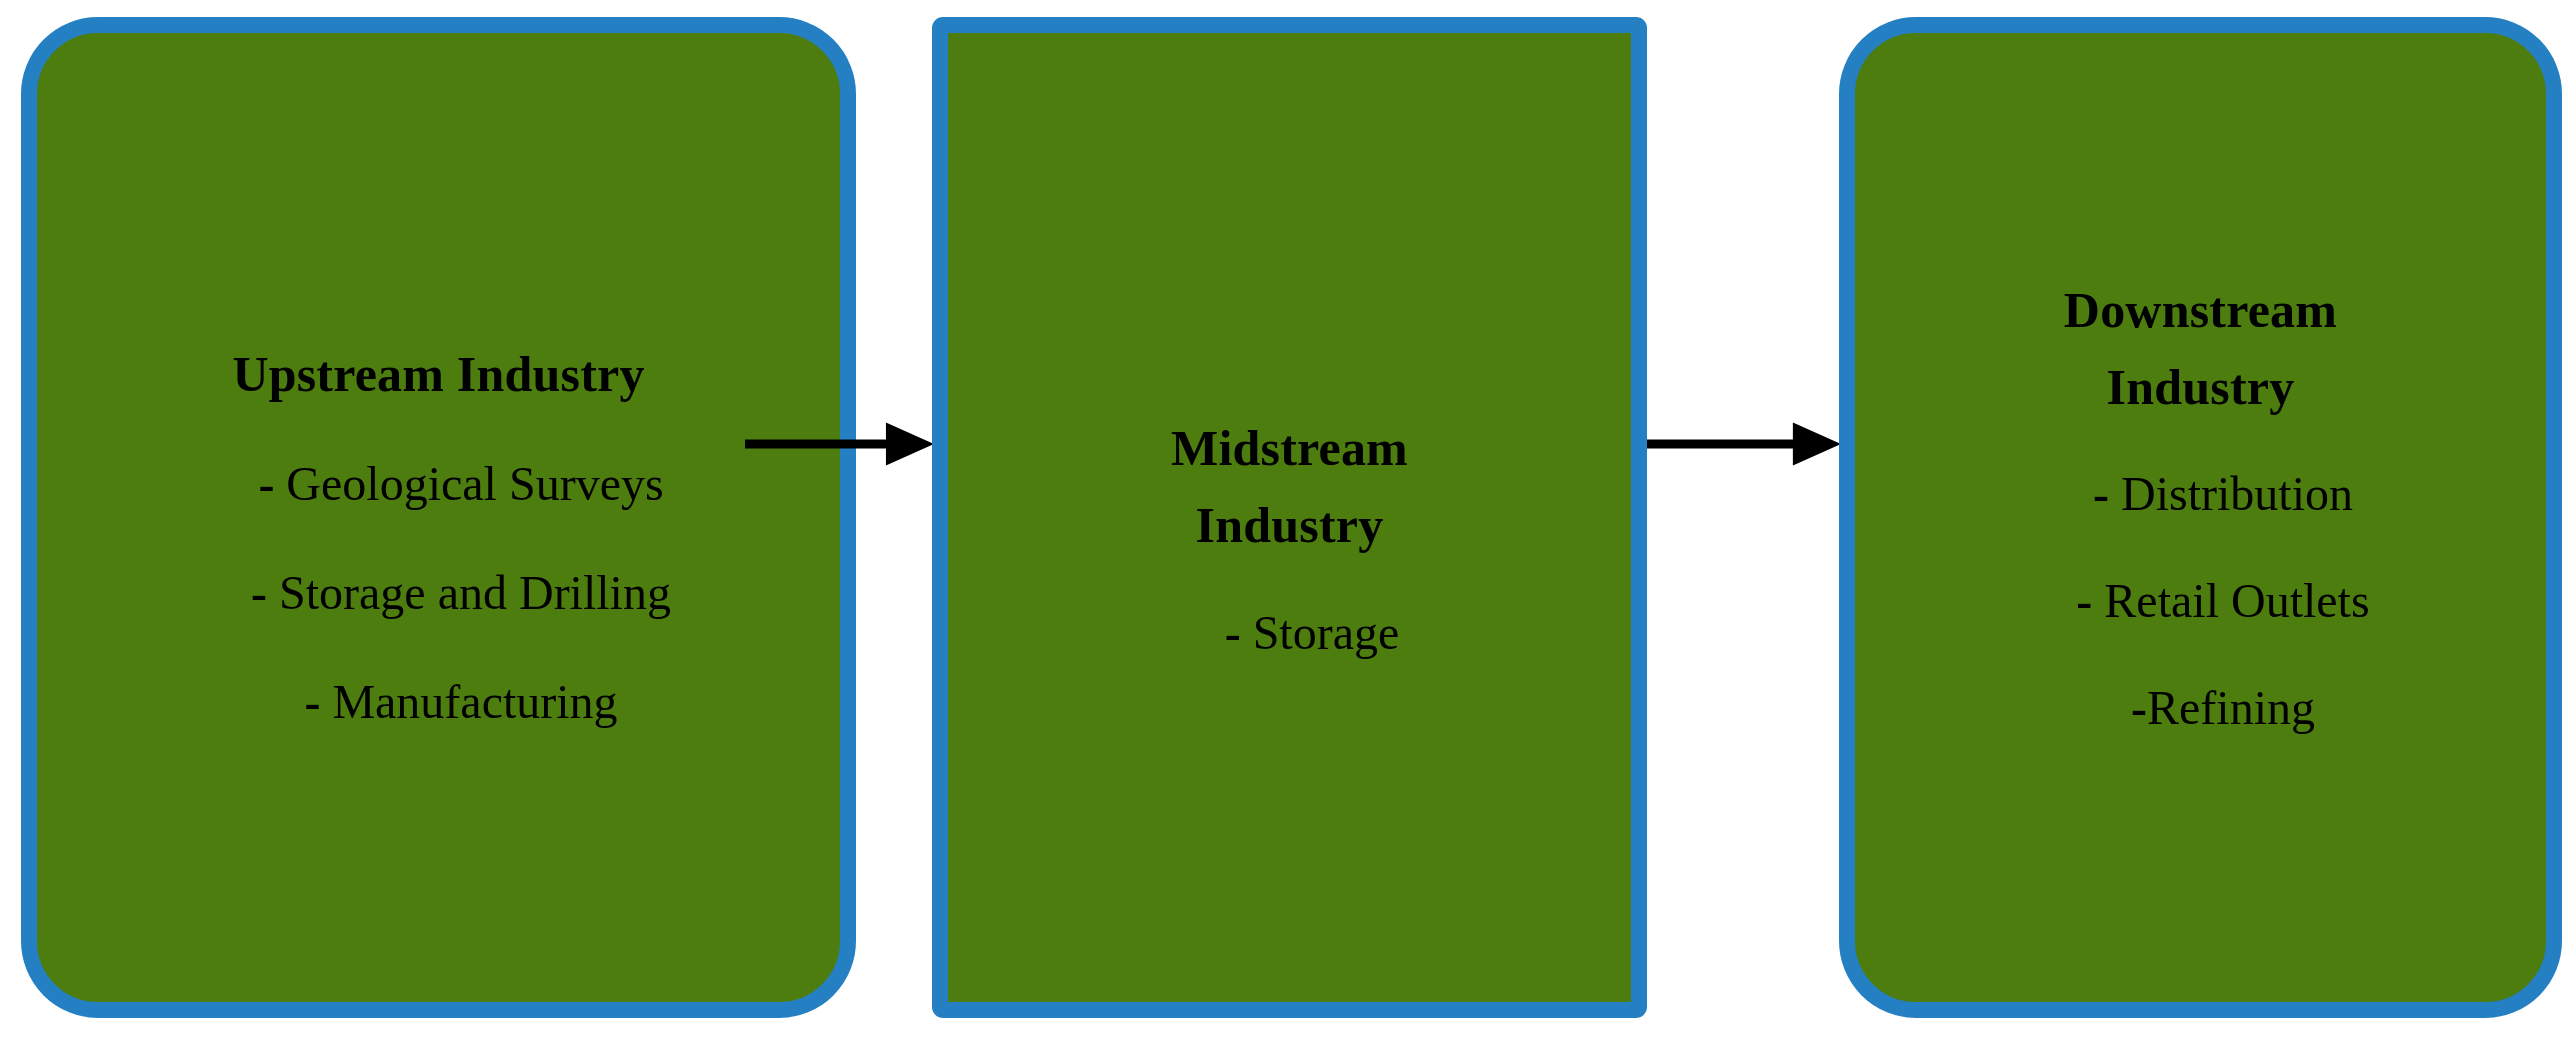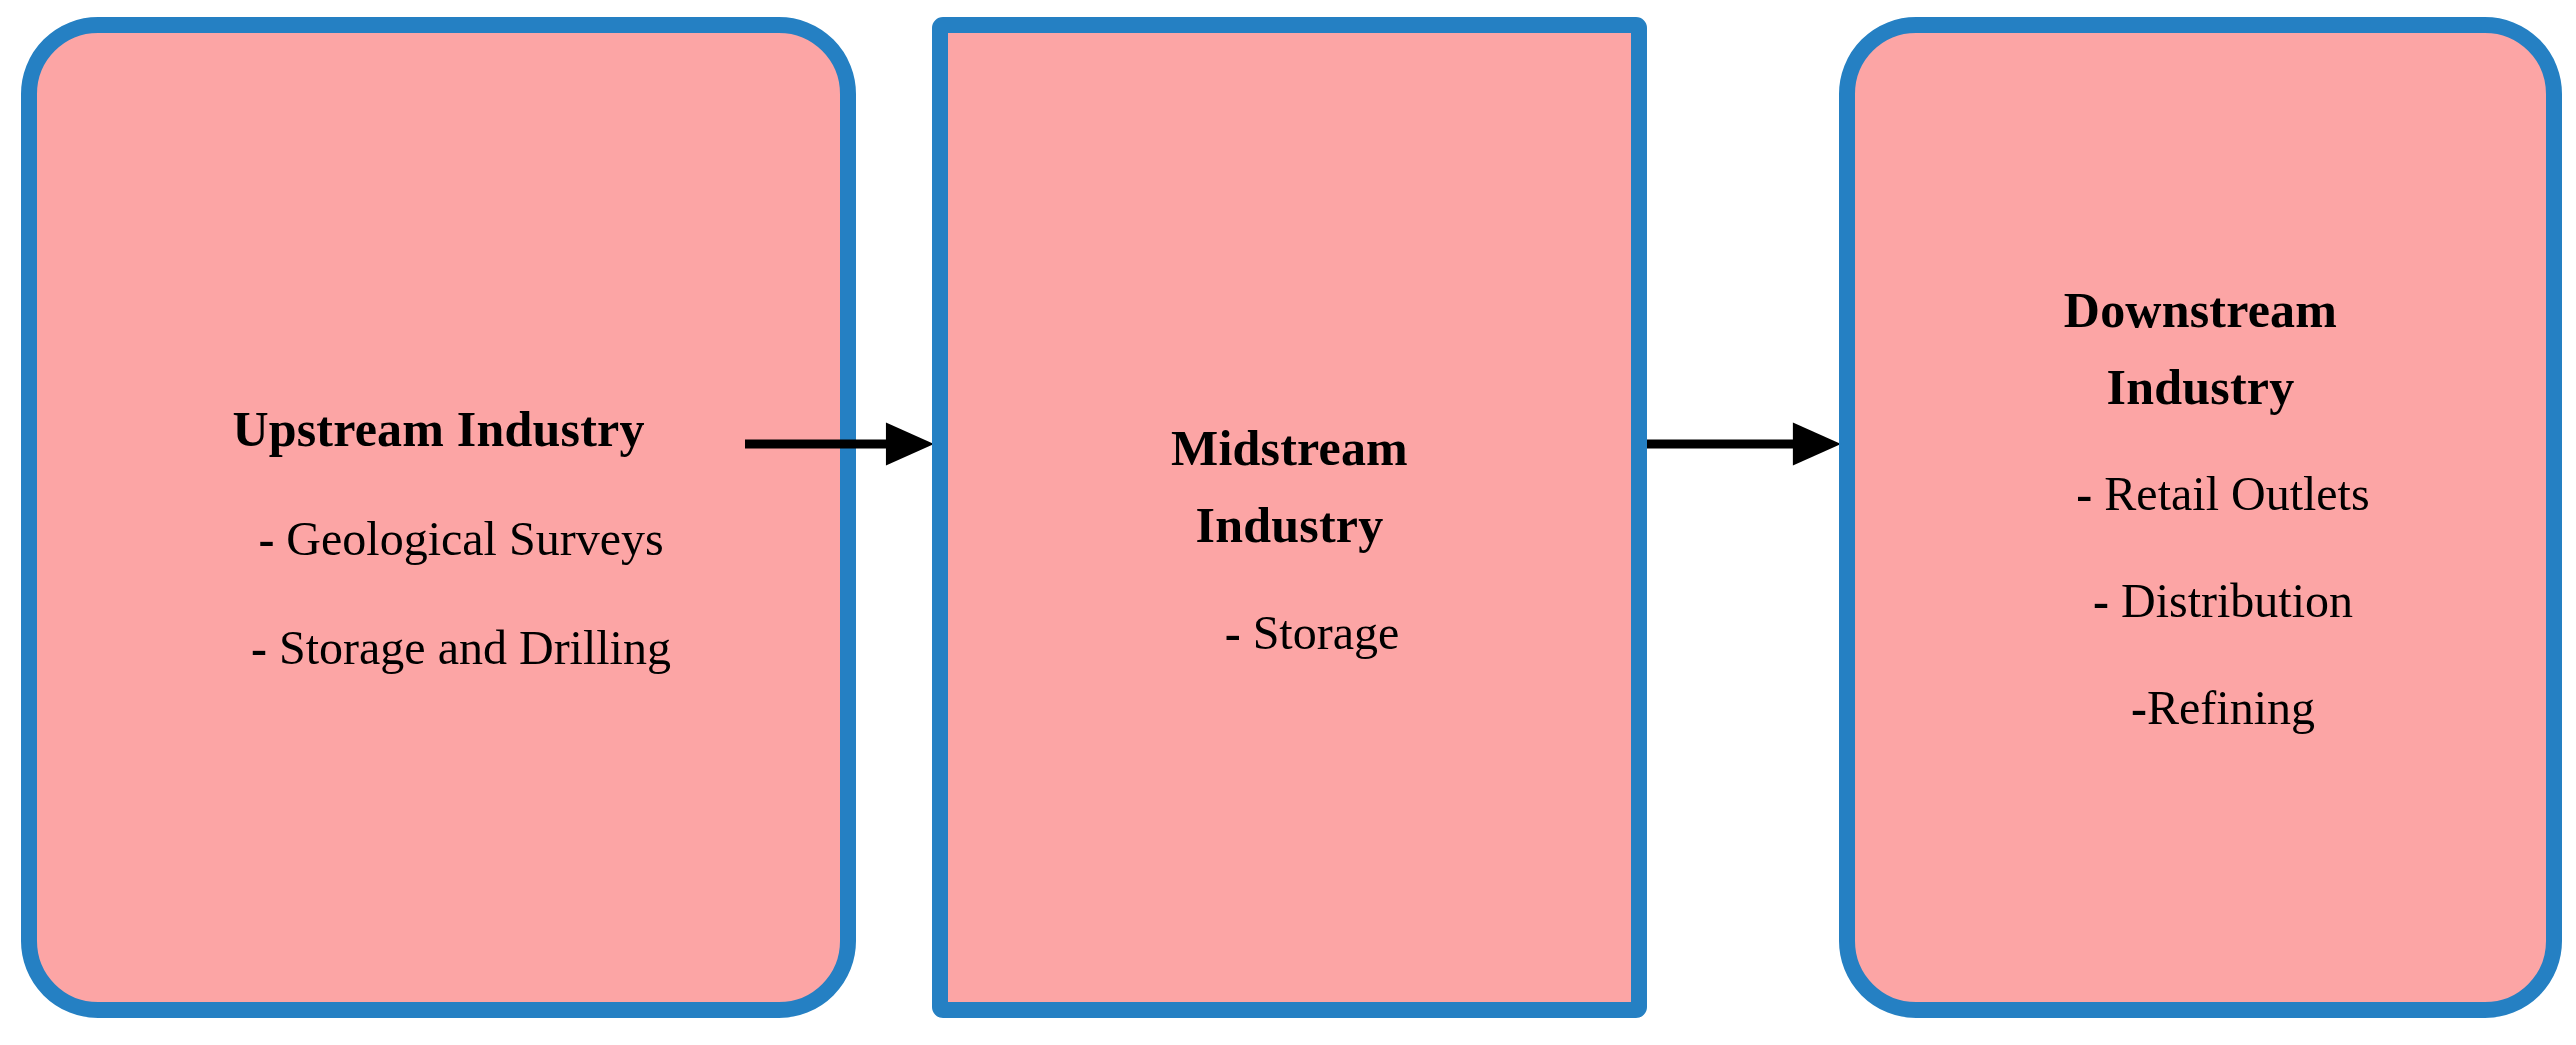--- a/index.html
+++ b/index.html
@@ -18,21 +18,21 @@
   #diagram {
     position: relative;
     width: 2576px;
     height: 1045px;
   }
 
   
   .node-box {
     position: absolute;
     box-sizing: border-box;
-    background: #fca5a5;
+    background: #4d7c0f;
     border-style: solid;
     display: flex;
     flex-direction: column;
     justify-content: center;
     align-items: center;
   }
 
   #box-upstream {
     left: 21px;
     top: 17px;
@@ -134,20 +134,24 @@
         <span class="title-line">Upstream Industry</span>
       </div>
       <div class="node-item">
         <span class="bullet">-</span>
         <span>Geological Surveys</span>
       </div>
       <div class="node-item">
         <span class="bullet">-</span>
         <span>Storage and Drilling</span>
       </div>
+      <div class="node-item">
+        <span class="bullet">-</span>
+        <span>Manufacturing</span>
+      </div>
     </div>
   </div>
 
   <svg class="flow-arrow" id="arrow-upstream-midstream" viewBox="0 0 236 80" preserveAspectRatio="none">
     <line x1="0" y1="40" x2="186" y2="40" stroke="#000000" stroke-width="11"></line>
     <polygon points="176,13 236,40 176,67" fill="#000000"></polygon>
   </svg>
 
   <div class="node-box" id="box-midstream" style="border-color: rgb(37, 128, 195);">
     <div class="node-content">
@@ -168,25 +172,25 @@
   </svg>
 
   <div class="node-box" id="box-downstream" style="border-color: rgb(37, 128, 195);">
     <div class="node-content">
       <div class="node-title">
         <span class="title-line">Downstream</span>
         <span class="title-line">Industry</span>
       </div>
       <div class="node-item">
         <span class="bullet">-</span>
-        <span>Retail Outlets</span>
+        <span>Distribution</span>
       </div>
       <div class="node-item">
         <span class="bullet">-</span>
-        <span>Distribution</span>
+        <span>Retail Outlets</span>
       </div>
       <div class="node-item node-item-tight">
         <span class="bullet">-</span><span>Refining</span>
       </div>
     </div>
   </div>
 
 </div>
 
 

